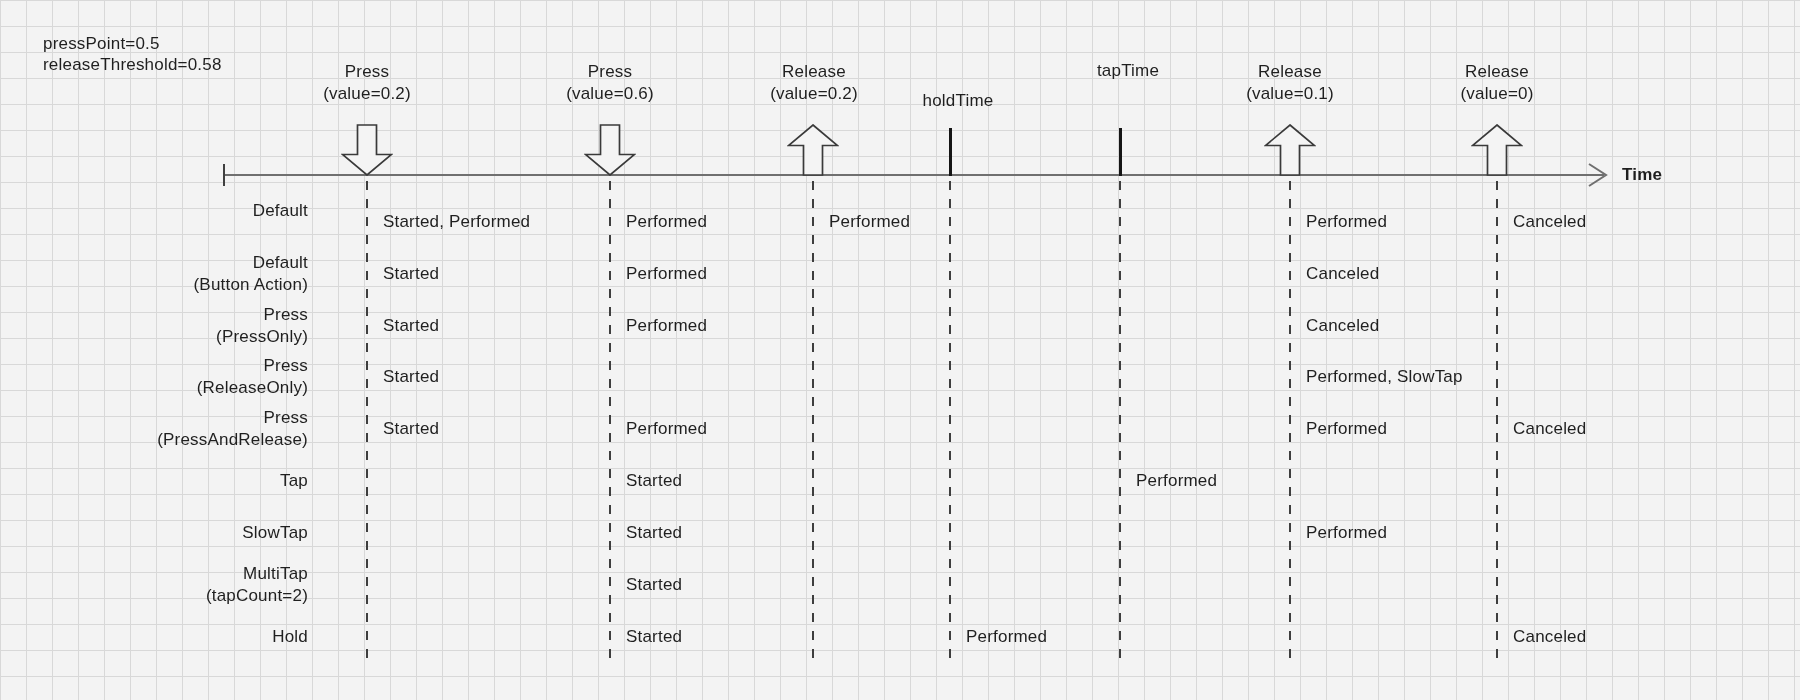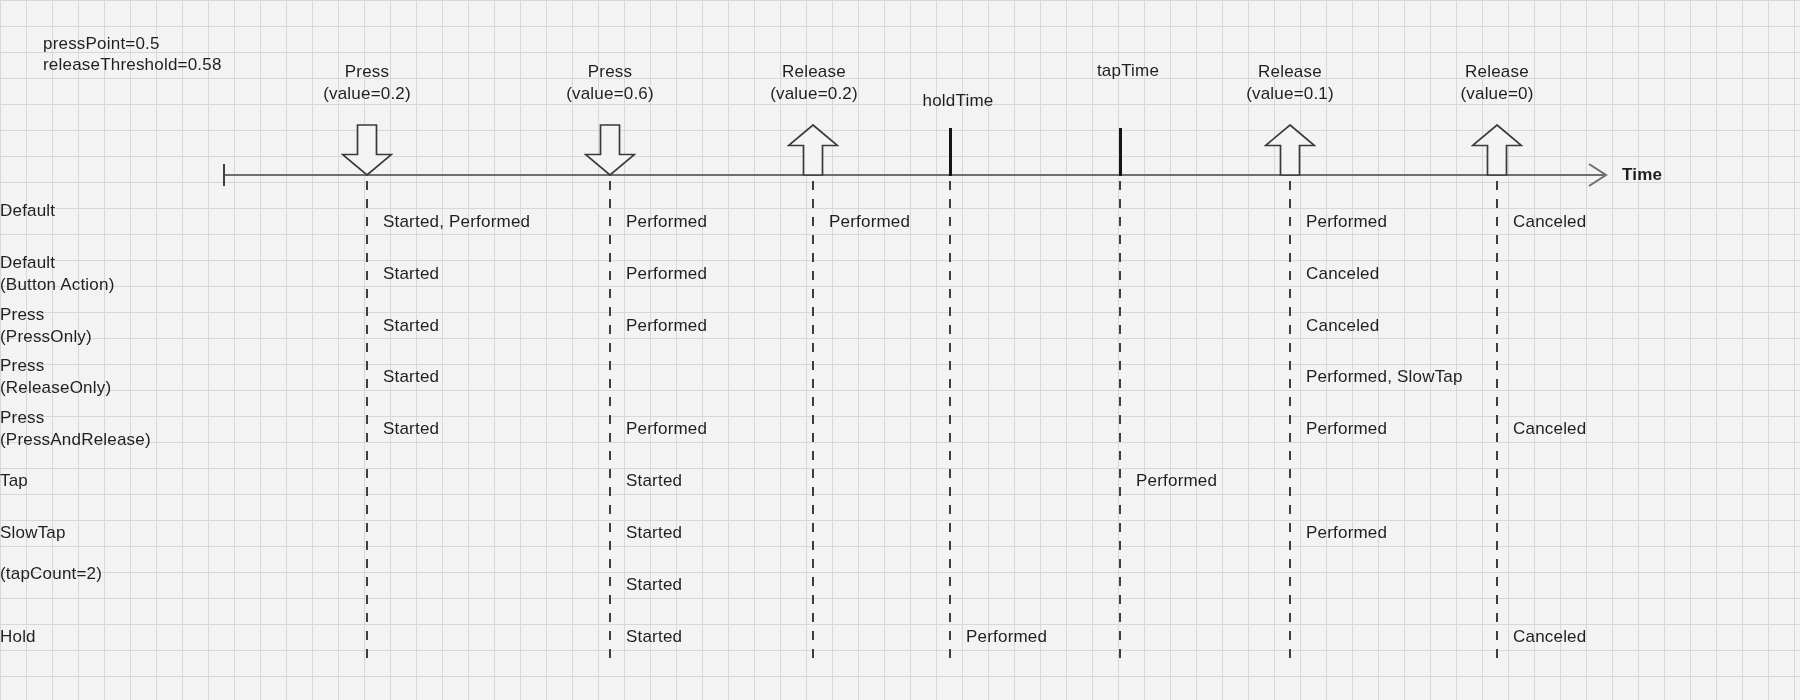--- a/index.html
+++ b/index.html
@@ -14,21 +14,21 @@
     font-family:"Liberation Sans","DejaVu Sans",sans-serif;
     color:#1f1f1f;
   }
   .txt{position:absolute;font-size:17px;line-height:22px;white-space:nowrap;letter-spacing:0.2px;font-weight:bold;}
   #params{position:absolute;left:43px;top:33px;font-size:17px;line-height:21px;letter-spacing:0.2px;}
   #timeline{position:absolute;left:224px;top:174px;width:1380px;height:2px;background:#6f6f6f;}
   #start-tick{position:absolute;left:223px;top:164px;width:2px;height:22px;background:#3f3f3f;}
   #axis-arrow{position:absolute;left:1586px;top:160px;}
   #time-label{position:absolute;left:1622px;top:164px;font-size:17px;line-height:22px;}
   .evlabel{position:absolute;width:260px;text-align:center;font-size:17px;line-height:22px;white-space:nowrap;letter-spacing:0.2px;}
-  .row-label{position:absolute;left:0;width:300px;text-align:left;font-size:17px;line-height:22px;letter-spacing:0.2px;}
+  .row-label{position:absolute;left:8px;width:300px;text-align:right;font-size:17px;line-height:22px;letter-spacing:0.2px;}
   .cell{position:absolute;font-size:17px;line-height:22px;white-space:nowrap;letter-spacing:0.2px;}
   .tick{position:absolute;top:128px;width:3px;height:48px;background:#151515;}
   .dash{position:absolute;top:181px;width:2px;height:485px;
         background:repeating-linear-gradient(to bottom,#3e3e3e 0,#3e3e3e 9px,transparent 9px,transparent 18px);}
   .arrow{position:absolute;}
 </style>
 </head>
 <body>
 
 <div id="canvas">
@@ -119,20 +119,21 @@
       <div>Tap</div>
     </div>
     <div class="cell" style="left:626px;top:470px">Started</div>
     <div class="cell" style="left:1136px;top:470px">Performed</div>
     <div class="row-label" style="top:522px">
       <div>SlowTap</div>
     </div>
     <div class="cell" style="left:626px;top:522px">Started</div>
     <div class="cell" style="left:1306px;top:522px">Performed</div>
     <div class="row-label" style="top:563px">
+      <div>MultiTap</div>
       <div>(tapCount=2)</div>
     </div>
     <div class="cell" style="left:626px;top:574px">Started</div>
     <div class="row-label" style="top:626px">
       <div>Hold</div>
     </div>
     <div class="cell" style="left:626px;top:626px">Started</div>
     <div class="cell" style="left:966px;top:626px">Performed</div>
     <div class="cell" style="left:1513px;top:626px">Canceled</div>
   </div>

